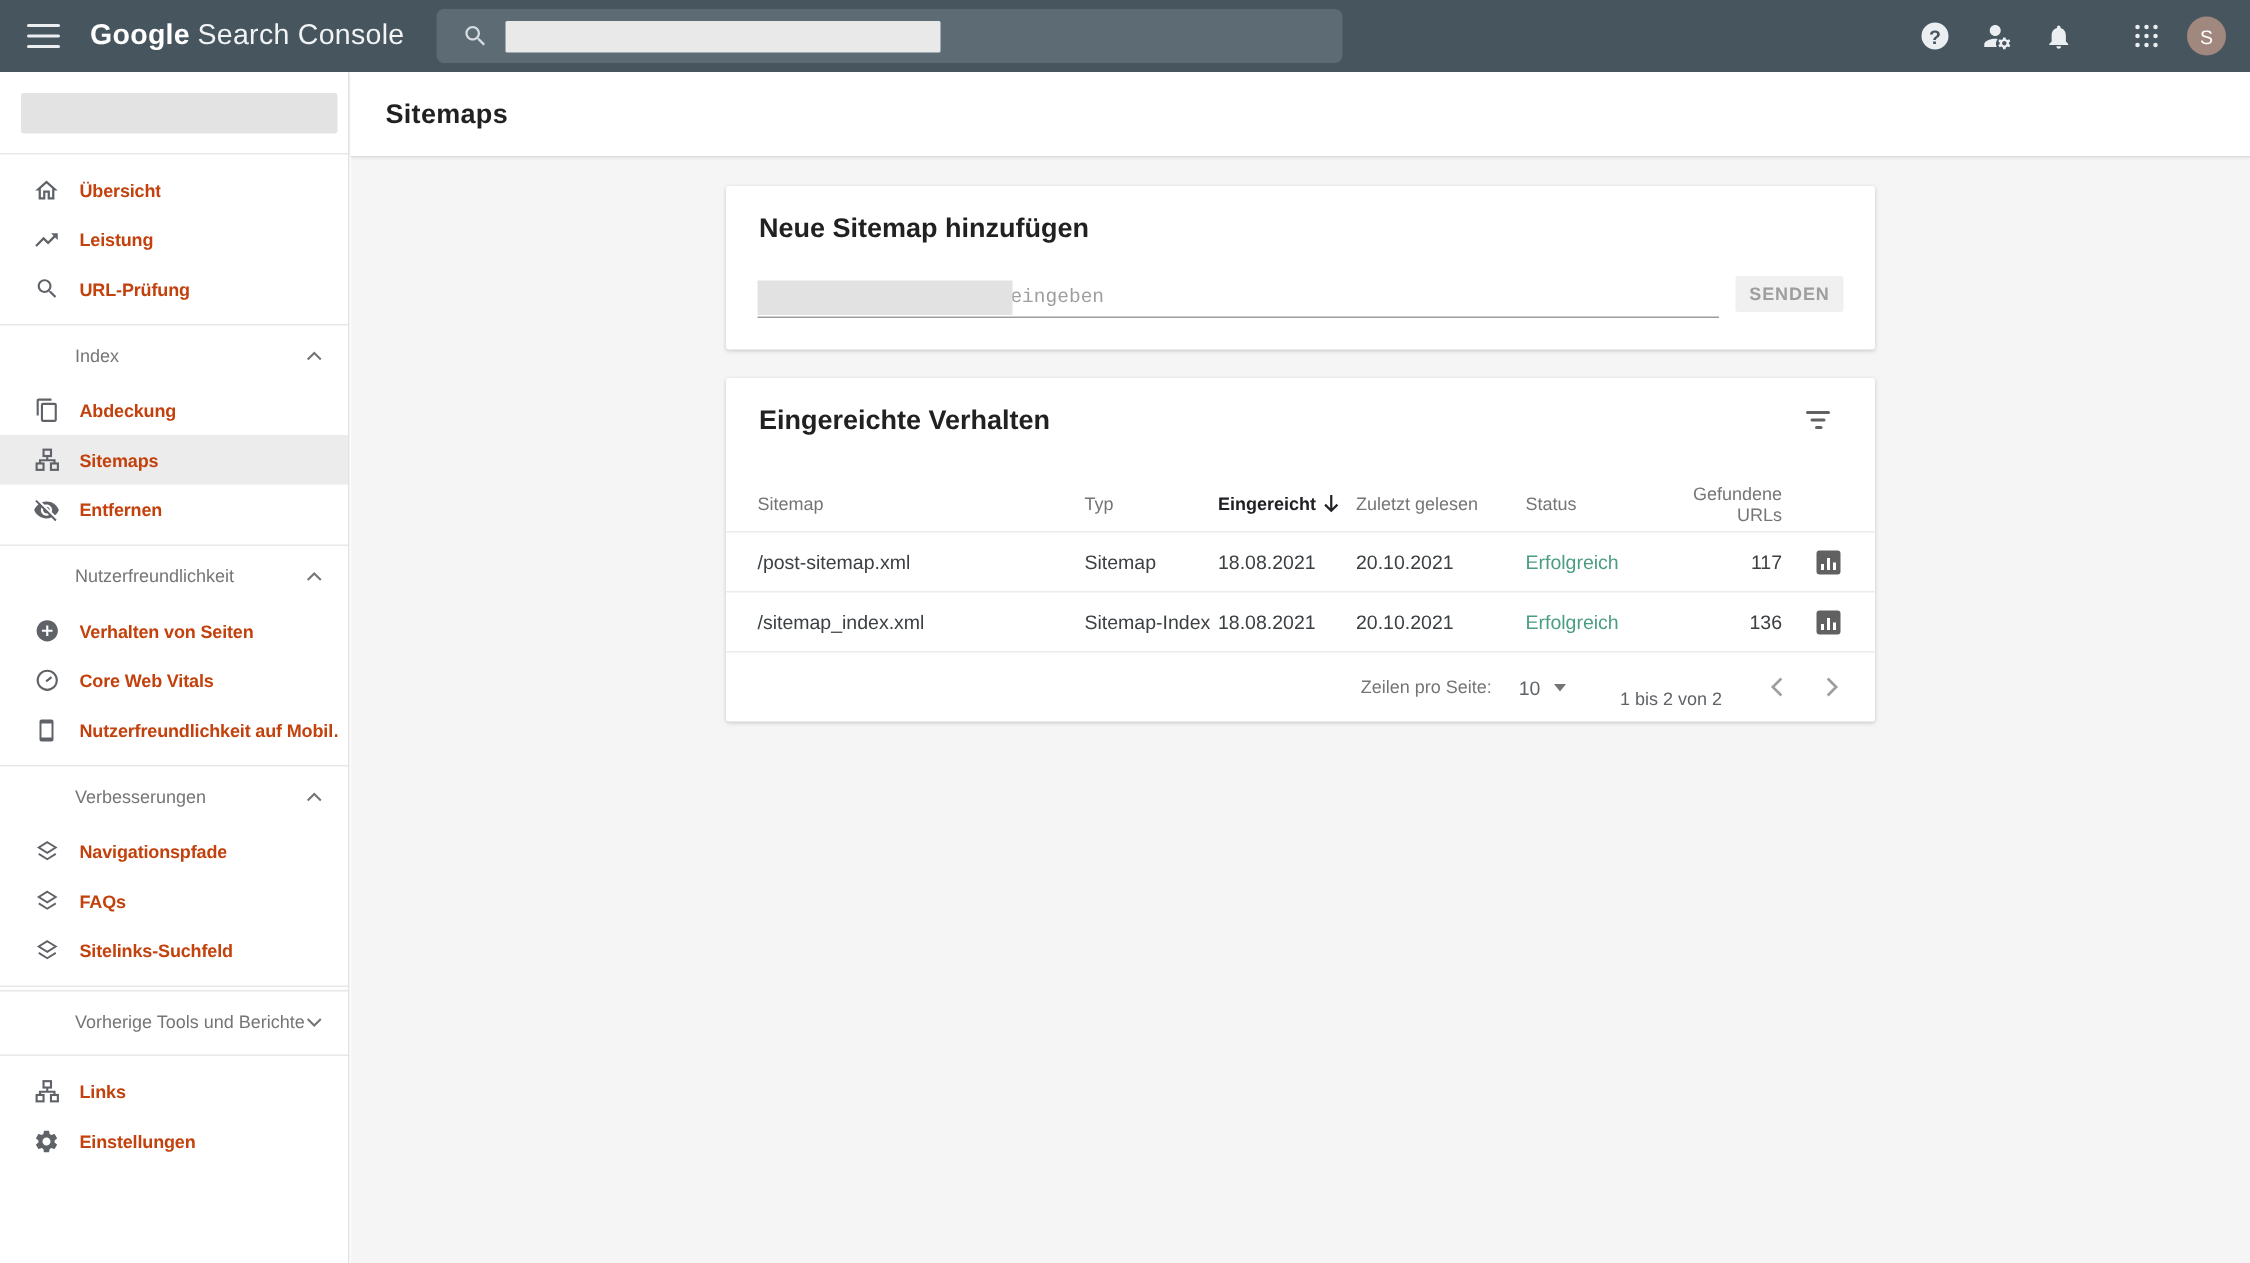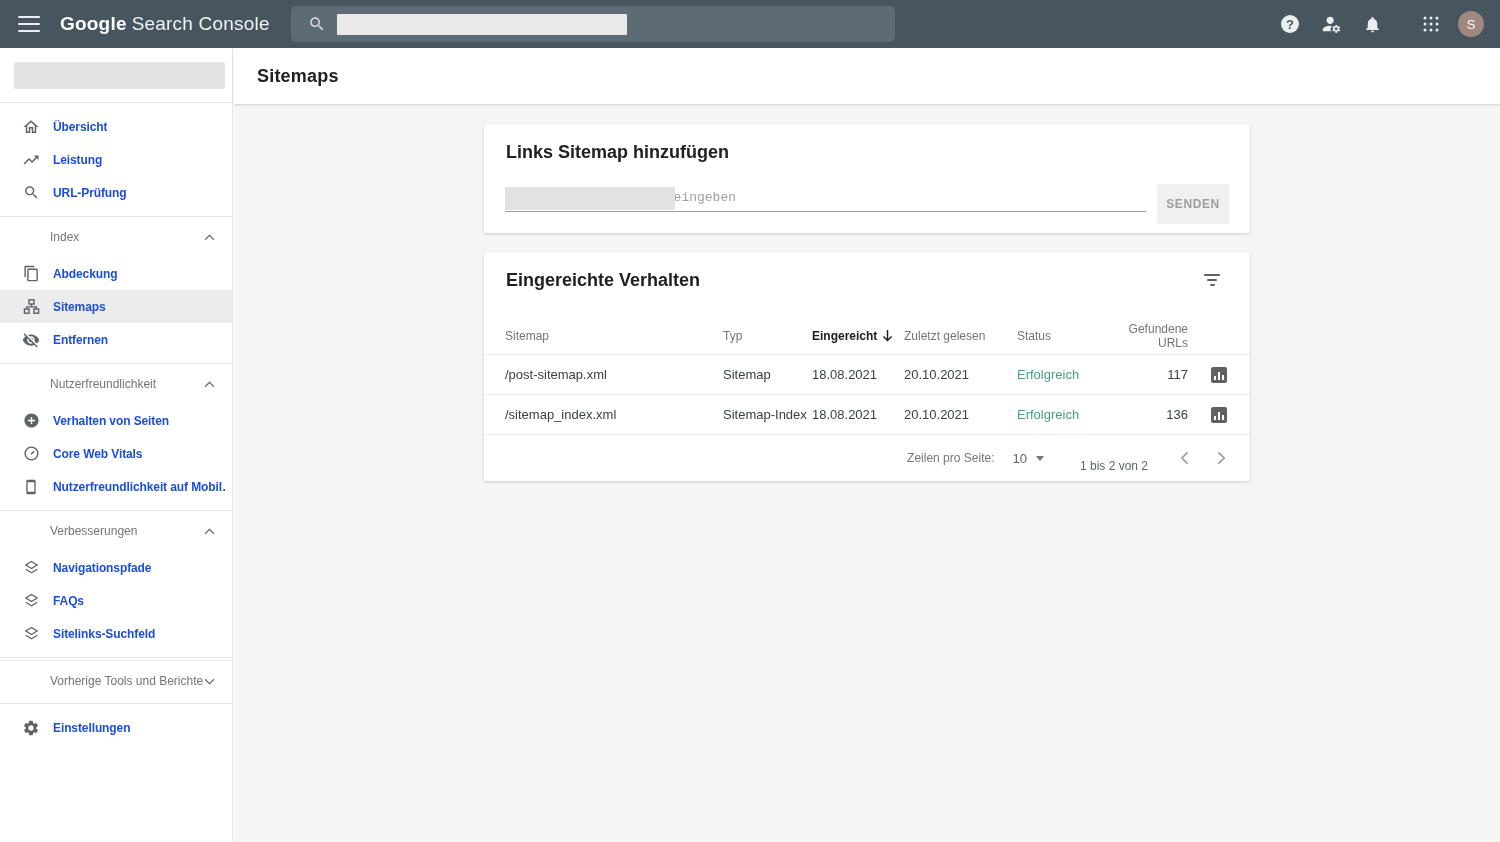--- a/index.html
+++ b/index.html
@@ -30,21 +30,21 @@
   
   .sidebar { position:absolute; top:48px; left:0; width:233px; height:794px;
              background:#fff; border-right:1px solid #e3e3e3; overflow:hidden; }
   .prop-redacted { margin:14px 0 0 14px; width:211px; height:27px; background:#e3e3e3; border-radius:2px; }
   .sb-divider { height:1px; background:#e8e8e8; margin-top:13px; }
   .sb-divider.tight { margin-top:7px; }
   .sb-list { padding-top:7px; }
   .sb-item { height:33px; display:flex; align-items:center; padding-left:22px; cursor:pointer; }
   .sb-item.selected { background:#ececec; }
   .sb-item .ic { width:18px; height:18px; color:#5f6368; display:flex; align-items:center; justify-content:center; flex:none; }
-  .sb-item .lbl { margin-left:13px; font-size:12px; font-weight:bold; color:#1d4ed8; letter-spacing:-.1px;
+  .sb-item .lbl { margin-left:13px; font-size:12px; font-weight:bold; color:#c2410c; letter-spacing:-.1px;
                   white-space:nowrap; overflow:hidden; max-width:172px; }
   .sb-section { height:40px; display:flex; align-items:center; justify-content:space-between;
                 padding:0 17px 0 22px; cursor:pointer; }
   .sb-section.two-line { height:56px; align-items:flex-start; padding-top:10px; }
   .sb-section .stitle { font-size:12px; color:#757575; line-height:17px; max-width:160px;margin-left:28px; }
   .chev { color:#757575; flex:none; }
 
   
   .main { position:absolute; top:48px; left:234px; width:1266px; height:794px; background:#f5f5f5; }
   .page-header { height:57px; background:#fff; border-bottom:1px solid #dcdcdc;
@@ -56,21 +56,21 @@
   .card + .card { margin-top:19px; }
 
   
   .card-add { height:109px; }
   .card-title { position:absolute; left:22px; top:18px; font-size:18px; color:#212121; }
   .url-redacted { position:absolute; left:21px; top:63px; width:170px; height:23px; background:#e2e2e2; z-index:2; }
   .url-input { position:absolute; left:21px; top:60px; width:641px; height:28px; border:none;
                border-bottom:1px solid #9e9e9e; font-size:13px; padding-left:75px; outline:none;
                background:transparent; color:#3c4043; font-family:Liberation Mono, monospace; }
   .url-input::placeholder { color:#9e9e9e; }
-  .btn-senden { position:absolute; left:673px; top:60px; width:72px; height:40px; background:#f0f0f0;
+  .btn-senden { position:absolute; left:673px; top:60px; width:72px; height:24px; background:#f0f0f0;
                 border:none; border-radius:2px; font-size:12px; font-weight:bold; letter-spacing:.6px;
                 color:#9e9e9e; cursor:pointer; font-family:"Liberation Sans",sans-serif; }
 
   
   .card-table { padding-top:65px; }
   .filter-btn { position:absolute; right:28px; top:18px; background:none; border:none; cursor:pointer;
                 width:20px; height:20px; display:flex; flex-direction:column; align-items:center; justify-content:center; gap:3px; }
   .filter-btn i { display:block; height:2px; background:#616161; border-radius:1px; }
   .filter-btn i:nth-child(1){ width:16px; } .filter-btn i:nth-child(2){ width:10px; } .filter-btn i:nth-child(3){ width:5px; }
   .t-grid { display:grid; grid-template-columns:218px 89px 92px 113px 96px 75px 1fr;
@@ -289,38 +289,49 @@
       <span class="stitle">Vorherige Tools und Berichte</span>
       <svg class="chev" width="11" height="7" viewBox="0 0 12 8" fill="none" stroke="currentColor" stroke-width="1.6">
           <path d="M1 1.5L6 6.5L11 1.5"></path>
         </svg>
     </div>
     <div class="sb-divider" style="margin-top:2px;"></div>
 
     <div class="sb-list">
       <div class="sb-item">
         <span class="ic">
+            <svg width="17" height="17" viewBox="0 0 24 24" fill="none" stroke="currentColor" stroke-width="2">
+              <rect x="8.5" y="2.5" width="7" height="6"></rect>
+              <rect x="2" y="15.5" width="6.5" height="6"></rect>
+              <rect x="15.5" y="15.5" width="6.5" height="6"></rect>
+              <path d="M12 8.5v4M5.2 15.5v-3h13.6v3"></path>
+            </svg>
+          </span>
+        <span class="lbl">Links</span>
+      </div>
+      <div class="sb-item">
+        <span class="ic">
             <svg width="18" height="18" viewBox="0 0 24 24" fill="currentColor">
               <path d="M19.14 12.94c.04-.3.06-.61.06-.94 0-.32-.02-.64-.07-.94l2.03-1.58c.18-.14.23-.41.12-.61l-1.92-3.32c-.12-.22-.37-.29-.59-.22l-2.39.96c-.5-.38-1.03-.7-1.62-.94l-.36-2.54c-.04-.24-.24-.41-.48-.41h-3.84c-.24 0-.43.17-.47.41l-.36 2.54c-.59.24-1.13.57-1.62.94l-2.39-.96c-.22-.08-.47 0-.59.22L2.74 8.87c-.12.21-.08.47.12.61l2.03 1.58c-.05.3-.09.63-.09.94s.02.64.07.94l-2.03 1.58c-.18.14-.23.41-.12.61l1.92 3.32c.12.22.37.29.59.22l2.39-.96c.5.38 1.03.7 1.62.94l.36 2.54c.05.24.24.41.48.41h3.84c.24 0 .44-.17.47-.41l.36-2.54c.59-.24 1.13-.56 1.62-.94l2.39.96c.22.08.47 0 .59-.22l1.92-3.32c.12-.22.07-.47-.12-.61l-2.01-1.58zM12 15.6c-1.98 0-3.6-1.62-3.6-3.6s1.62-3.6 3.6-3.6 3.6 1.62 3.6 3.6-1.62 3.6-3.6 3.6z"></path>
             </svg>
           </span>
         <span class="lbl">Einstellungen</span>
       </div>
     </div>
   </aside>
 
   <main class="main">
     <div class="page-header">
       <h1>Sitemaps</h1>
     </div>
 
     <div class="content">
 
       <section class="card card-add">
-        <h2 class="card-title">Links Sitemap hinzufügen</h2>
+        <h2 class="card-title">Neue Sitemap hinzufügen</h2>
         <div class="url-redacted"></div>
         <input class="url-input" type="text" placeholder="Sitemap-URL eingeben" style="">
         <button class="btn-senden">SENDEN</button>
       </section>
 
       <section class="card card-table">
         <h2 class="card-title">Eingereichte Verhalten</h2>
         <button class="filter-btn">
             <i></i>
             <i></i>

